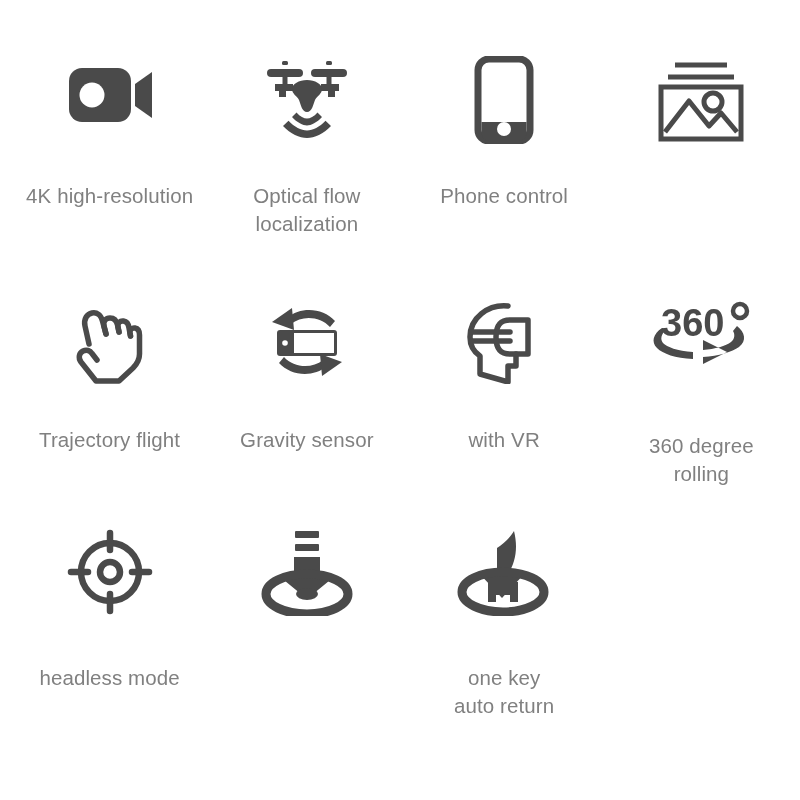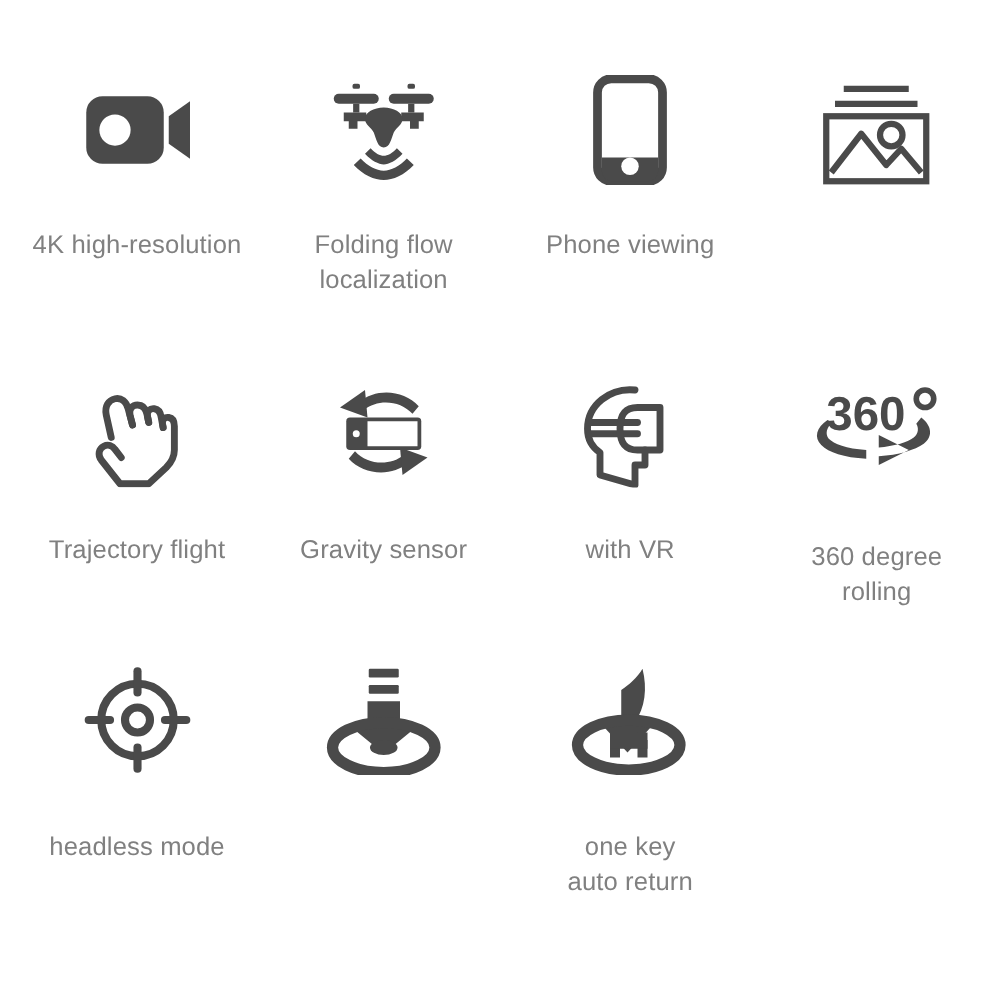--- a/index.html
+++ b/index.html
@@ -25,21 +25,21 @@
     padding-left: 11px;
   }
   .feature-cell {
     display: flex;
     flex-direction: column;
     align-items: center;
   }
   .icon-box {
     height: 96px;
     display: flex;
-    align-items: center;
+    align-items: flex-start;
     justify-content: center;
   }
   .icon-box svg {
     display: block;
   }
   .feature-label {
     margin-top: 30px;
     text-align: center;
     color: #808080;
     font-size: 20.5px;
@@ -81,33 +81,33 @@
           <rect x="23.5" y="21" width="5" height="7"></rect>
           <rect x="67.5" y="21" width="5" height="7"></rect>
           <path d="M16 28 h18 v7 h-7 v6 h-7 v-6 h-4 z"></path>
           <path d="M80 28 h-18 v7 h7 v6 h7 v-6 h4 z"></path>
           <path d="M48 24 C56 24 63 28 63 33 C63 38 58 40 56 44 C54 49 53 56 48 56 C43 56 42 49 40 44 C38 40 33 38 33 33 C33 28 40 24 48 24 Z"></path>
           <path d="M33 61 C38 66.5 44 69.5 48 69.5 C52 69.5 58 66.5 63 61 L58.5 56.5 C55 60.5 51 62.5 48 62.5 C45 62.5 41 60.5 37.5 56.5 Z"></path>
           <path d="M24 70 C31.5 78 40.5 82 48 82 C55.5 82 64.5 78 72 70 L66.5 64.8 C60.5 71 54 74.5 48 74.5 C42 74.5 35.5 71 29.5 64.8 Z"></path>
         </g>
       </svg>
     </div>
-    <div class="feature-label">Folding flow
+    <div class="feature-label">Optical flow
 localization</div>
   </div>
 
   <div class="feature-cell row1">
     <div class="icon-box">
       <svg width="60" height="88" viewBox="0 0 60 88" aria-hidden="true">
         <rect x="4" y="3" width="52" height="82" rx="11" fill="none" stroke="#4a4a4a" stroke-width="7"></rect>
         <path d="M7.5 66 h45 v11 a8 8 0 0 1 -8 8 h-29 a8 8 0 0 1 -8 -8 z" fill="#4a4a4a"></path>
         <circle cx="30" cy="73" r="7" fill="#ffffff"></circle>
       </svg>
     </div>
-    <div class="feature-label">Phone viewing</div>
+    <div class="feature-label">Phone control</div>
   </div>
 
   <div class="feature-cell row2">
     <div class="icon-box">
       <svg width="96" height="88" viewBox="0 0 96 88" aria-hidden="true">
         <g stroke="#4a4a4a" fill="none" stroke-width="5">
           <line x1="22" y1="9" x2="74" y2="9"></line>
           <line x1="15" y1="21" x2="81" y2="21"></line>
           <rect x="8" y="31" width="80" height="52"></rect>
         </g>

